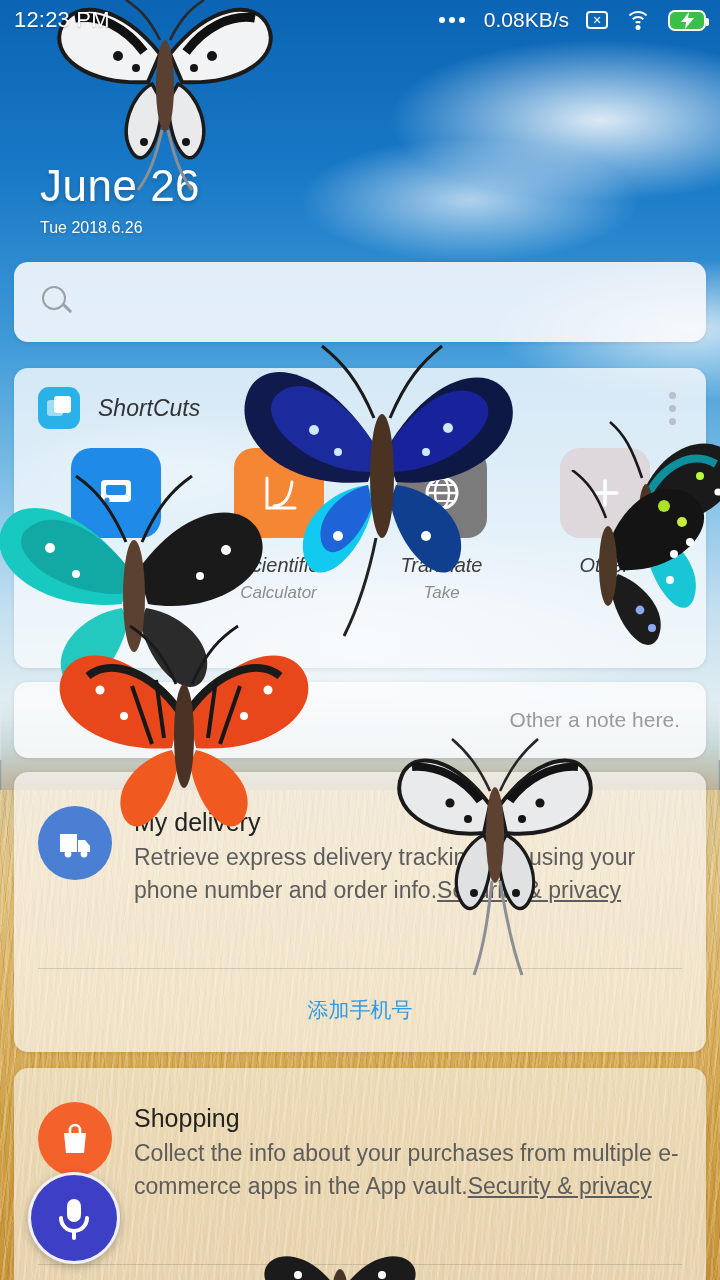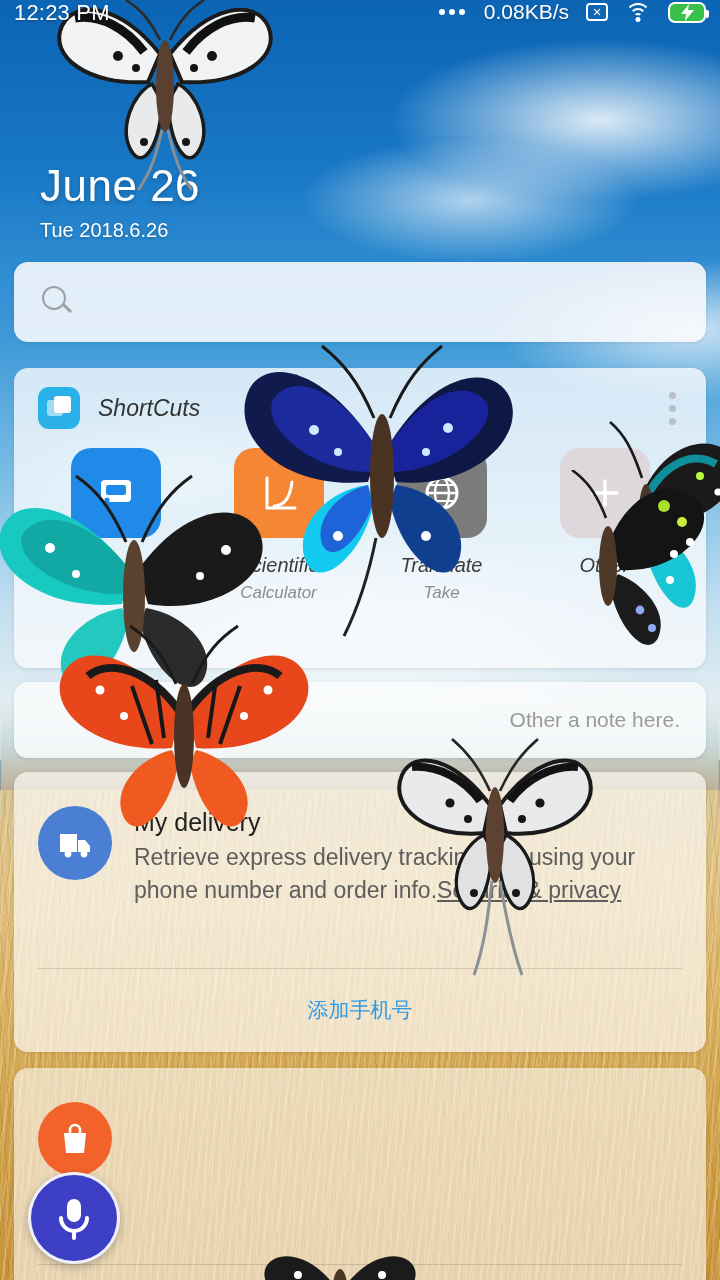--- a/index.html
+++ b/index.html
@@ -43,21 +43,21 @@
       linear-gradient(180deg,#d9c491 0%,#e0c180 18%,#d9ae5c 46%,#cf9f45 72%,#c8933a 100%);
   }
   .field::after{
     content:""; position:absolute; inset:0;
     background:repeating-linear-gradient(97deg, rgba(90,60,10,.10) 0 1px, rgba(0,0,0,0) 1px 6px);
   }
 
   
   .statusbar{
     position:absolute; top:0; left:0; right:0; height:40px; z-index:40;
-    display:flex; align-items:flex-start; justify-content:space-between;
+    display:flex; align-items:center; justify-content:space-between;
     padding:0 14px 0 14px; color:#fff;
   }
   .sb-time{ font-size:22px; letter-spacing:.2px; text-shadow:0 1px 2px rgba(0,0,0,.28); }
   .sb-right{ display:flex; align-items:center; gap:17px; }
   .sb-dots{ display:flex; gap:4px; align-items:center; margin-right:2px; }
   .sb-dots i{ width:6px; height:6px; background:#fff; border-radius:50%; display:block; }
   .sb-speed{ font-size:21px; text-shadow:0 1px 2px rgba(0,0,0,.28); }
   .sb-sim{
     width:22px; height:18px; border:2px solid #fff; border-radius:4px;
     display:flex; align-items:center; justify-content:center; font-size:11px; line-height:1;
@@ -74,21 +74,21 @@
   .wifi b{ position:absolute; left:50%; transform:translateX(-50%); bottom:0; width:5px; height:5px; background:#fff; border-radius:50%; }
   .battery{
     position:relative; width:38px; height:21px; border:2px solid #fff; border-radius:7px;
     background:#3ac04a; display:flex; align-items:center; justify-content:center;
   }
   .battery::after{ content:""; position:absolute; right:-5px; top:6px; width:3px; height:8px; background:#fff; border-radius:0 2px 2px 0; }
 
   
   .datewrap{ position:absolute; left:40px; top:140px; z-index:25; color:#fff;margin-top:23px; }
   .date-big{ font-size:44px; font-weight:300; letter-spacing:.5px; text-shadow:0 2px 5px rgba(0,0,0,.25); line-height:1.05; }
-  .date-sub{ font-size:20px; margin-top:10px; text-shadow:0 1px 3px rgba(0,0,0,.25); }
+  .date-sub{ font-size:16px; margin-top:10px; text-shadow:0 1px 3px rgba(0,0,0,.25); }
 
   
   .card{
     position:absolute; left:14px; width:692px;
     background:rgba(250,251,253,.88);
     border-radius:14px; z-index:20;
     box-shadow:0 1px 4px rgba(0,0,0,.10);
     overflow:hidden;
   }
 
@@ -304,20 +304,24 @@
 </div>
 
 <div class="card" id="shopping-card">
   <div class="info-row">
     <span class="info-icon ic-shopping">
       <svg width="40" height="40" viewBox="0 0 40 40">
         <path d="M9 14 h22 l-2 20 h-18 z" fill="#ffffff"></path>
         <path d="M15 15 v-4 a5 5 0 0 1 10 0 v4" stroke="#ffffff" stroke-width="2.6" fill="none"></path>
       </svg>
     </span>
+    <div class="info-body">
+      <div class="info-title">Shopping</div>
+      <div class="info-desc"><span>Collect the info about your purchases from multiple e-commerce apps in the App vault.</span><a class="info-link" href="#">Security &amp; privacy</a></div>
+    </div>
   </div>
   <div class="card-divider"></div>
 </div>
 
 <div class="mic-fab">
   <svg width="44" height="50" viewBox="0 0 44 50">
     <rect x="15" y="6" width="14" height="23" rx="7" fill="#ffffff"></rect>
     <path d="M9 25 a13 13 0 0 0 26 0" stroke="#ffffff" stroke-width="4" fill="none" stroke-linecap="round"></path>
     <line x1="22" y1="38" x2="22" y2="45" stroke="#ffffff" stroke-width="4" stroke-linecap="round"></line>
   </svg>

